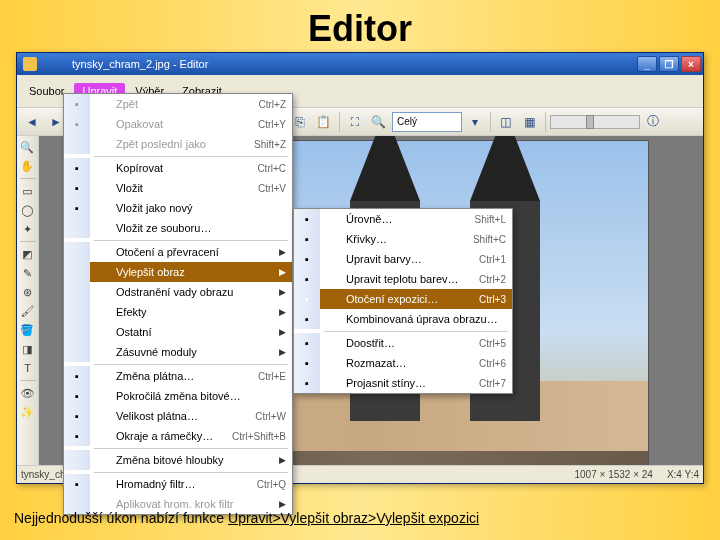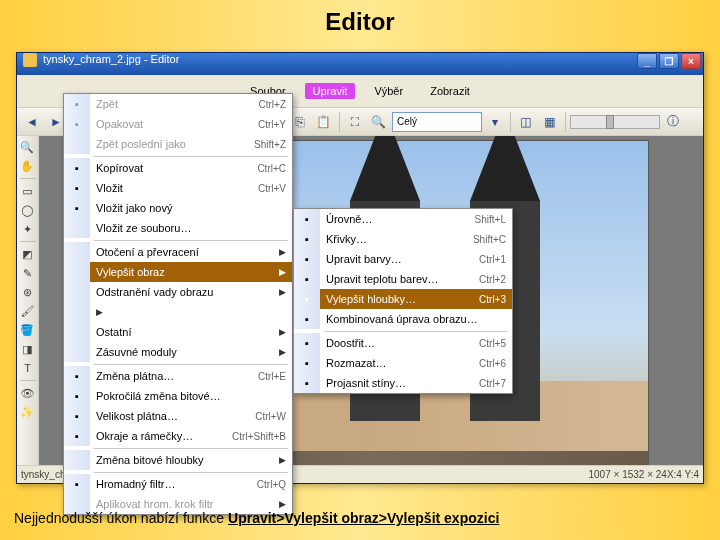--- a/index.html
+++ b/index.html
@@ -5,42 +5,44 @@
   * { box-sizing: border-box; margin: 0; padding: 0; }
   body {
     width: 720px; height: 540px;
     background: linear-gradient(to right, #ffd040, #ffe890, #ffd040);
     font-family: Tahoma, Arial, sans-serif;
     font-size: 11px;
     position: relative;
   }
   .slide-title {
     text-align: center;
-    font-size: 24px;
+    font-size: 36px;
     font-weight: bold;
     color: #000;
     padding: 8px 0 4px;
   }
   .app-window {
     position: absolute;
     left: 16px; top: 52px;
     width: 688px; height: 432px;
     background: #ece9d8;
     border: 1px solid #0a246a;
     box-shadow: 2px 2px 6px rgba(0,0,0,0.3);
     display: flex;
     flex-direction: column;
   }
   .titlebar {
     height: 22px;
     background: linear-gradient(to bottom, #3b7cd8, #1b4fa8);
     color: #fff;
     display: flex;
+    align-items: center;
     padding: 0 2px 0 6px;
     font-size: 11px;
+    gap: 29px;
   }
   .titlebar .tb-icon {
     width: 14px; height: 14px;
     background: #f2c14e;
     margin-right: 6px;
     border-radius: 2px;
   }
   .titlebar .tb-title { flex: 1; }
   .win-btns { display: flex; gap: 2px; }
   .win-btn {
@@ -51,23 +53,22 @@
     display: flex; align-items: center; justify-content: center;
     color: #fff; font-weight: bold; font-size: 10px;
   }
   .win-btn.close { background: linear-gradient(to bottom, #f08080, #c83a3a); border-color: #993a3a; }
   .menubar {
     height: 20px;
     background: #ece9d8;
     display: flex;
     align-items: center;
     padding: 16px 4px;
-    gap: 11px;
+    gap: 2px;
     border-bottom: 1px solid #ccc;
-    justify-content: center;
   }
   .menubar .mitem {
     padding: 2px 8px;
     border-radius: 2px;
   }
   .menubar .mitem.active {
     background: #d946ef;
     color: #fff;
   }
   .toolbar {
@@ -82,21 +83,21 @@
   .tb-btn {
     width: 22px; height: 22px;
     border: 1px solid transparent;
     border-radius: 3px;
     display: flex; align-items: center; justify-content: center;
     font-size: 12px;
     color: #2a4a8a;
   }
   .tb-sep { width: 1px; height: 20px; background: #c0c0b0; margin: 0 2px; }
   .tb-combo {
-    height: 20px; width: 90px;
+    height: 20px; width: 70px;
     background: #fff; border: 1px solid #7a9ccb;
     font-size: 10px; padding: 1px 4px;
     display: flex; align-items: center;
   }
   .tb-slider {
     width: 90px; height: 14px;
     background: #e6e6e6;
     border: 1px solid #aaa;
     position: relative;
   }
@@ -171,50 +172,50 @@
   .dd-row {
     display: flex; align-items: center;
     height: 20px;
     padding-right: 6px;
   }
   .dd-icon {
     width: 26px; height: 20px;
     display: flex; align-items: center; justify-content: center;
     background: linear-gradient(to right, #eef2fb, #d9e3f4);
   }
-  .dd-label { flex: 1; padding-left: 6px; white-space: nowrap; }
+  .dd-label { flex: 1; padding-left: 18px; white-space: nowrap; margin-left: 8px; }
   .dd-short { color: #666; padding-left: 6px; font-size: 10px; }
   .dd-arrow { color: #333; padding-left: 6px; font-size: 9px; }
   .dd-sep-row { height: 4px; position: relative; }
   .dd-sep-row::after { content: ""; position: absolute; left: 30px; right: 4px; top: 2px; height: 1px; background: #ccc; }
   .dd-row.active { background: #a16207; color: #fff; }
   .dd-row.active .dd-short, .dd-row.active .dd-arrow { color: #fff; }
   .dd-row.disabled { color: #999; }
   .dd-sub { left: 293px; top: 208px; width: 220px; }
   .statusbar {
     height: 18px;
     background: #ece9d8;
     border-top: 1px solid #ccc;
     display: flex;
     align-items: center;
     font-size: 10px;
     color: #444;
     padding: 0 4px;
     gap: 18px;
   }
-  .statusbar .sb-right { margin-left: auto; display: flex; }
+  .statusbar .sb-right { margin-left: auto; display: flex; gap: 14px; }
   .caption {
     position: absolute;
     left: 14px;
     bottom: 14px;
     right: 14px;
     font-size: 14px;
     color: #000;
   }
-  .caption b { font-weight: bold; text-decoration: underline; }
+  .caption b { font-weight: normal; text-decoration: underline; }
   
   .sec-tb {
     position: absolute;
     left: 40px; top: 0;
     height: 22px;
     display: flex; align-items: center; gap: 4px;
     color: #777; font-size: 10px;
     padding: 0 8px;
   }
   .sec-pill {
@@ -374,20 +375,21 @@
       <div class="dd-label">Vylepšit obraz</div>
       <div class="dd-arrow">▶</div>
     </div>
     <div class="dd-row">
       <div class="dd-icon"></div>
       <div class="dd-label">Odstranění vady obrazu</div>
       <div class="dd-arrow">▶</div>
     </div>
     <div class="dd-row">
       <div class="dd-icon"></div>
+      <div class="dd-label">Efekty</div>
       <div class="dd-arrow">▶</div>
     </div>
     <div class="dd-row">
       <div class="dd-icon"></div>
       <div class="dd-label">Ostatní</div>
       <div class="dd-arrow">▶</div>
     </div>
     <div class="dd-row">
       <div class="dd-icon"></div>
       <div class="dd-label">Zásuvné moduly</div>
@@ -447,21 +449,21 @@
       <div class="dd-label">Upravit barvy…</div>
       <div class="dd-short">Ctrl+1</div>
     </div>
     <div class="dd-row">
       <div class="dd-icon">▪</div>
       <div class="dd-label">Upravit teplotu barev…</div>
       <div class="dd-short">Ctrl+2</div>
     </div>
     <div class="dd-row active">
       <div class="dd-icon">▪</div>
-      <div class="dd-label">Vylepšit hloubky…</div>
+      <div class="dd-label">Otočení expozici…</div>
       <div class="dd-short">Ctrl+3</div>
     </div>
     <div class="dd-row">
       <div class="dd-icon">▪</div>
       <div class="dd-label">Kombinovaná úprava obrazu…</div>
     </div>
     <div class="dd-sep-row"></div>
     <div class="dd-row">
       <div class="dd-icon">▪</div>
       <div class="dd-label">Doostřit…</div>

